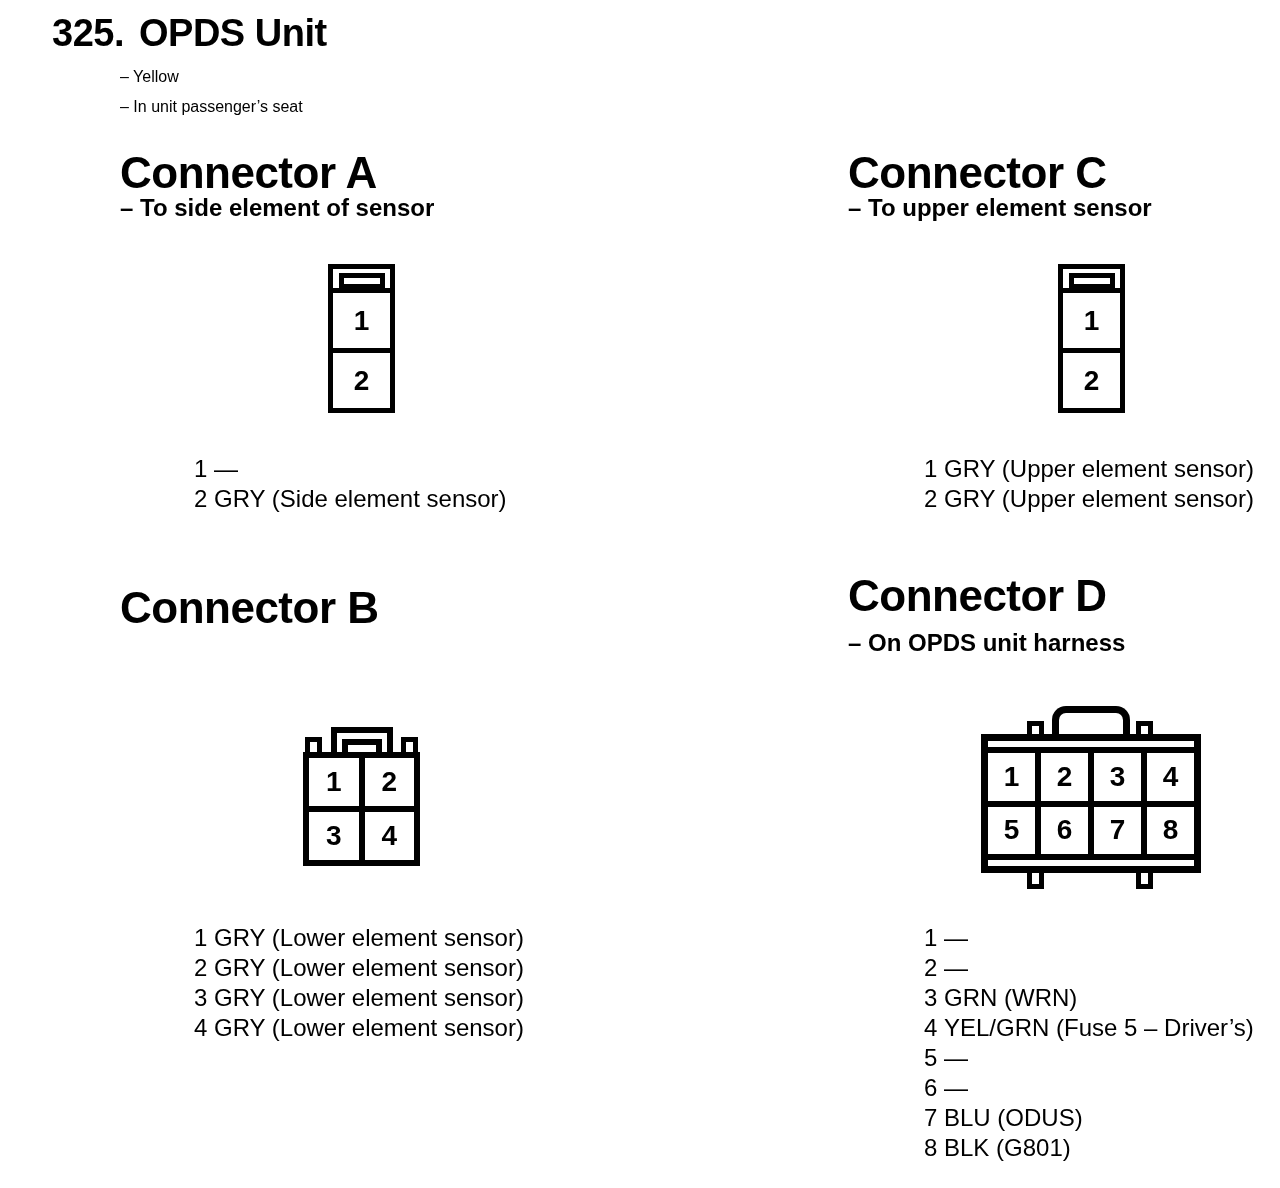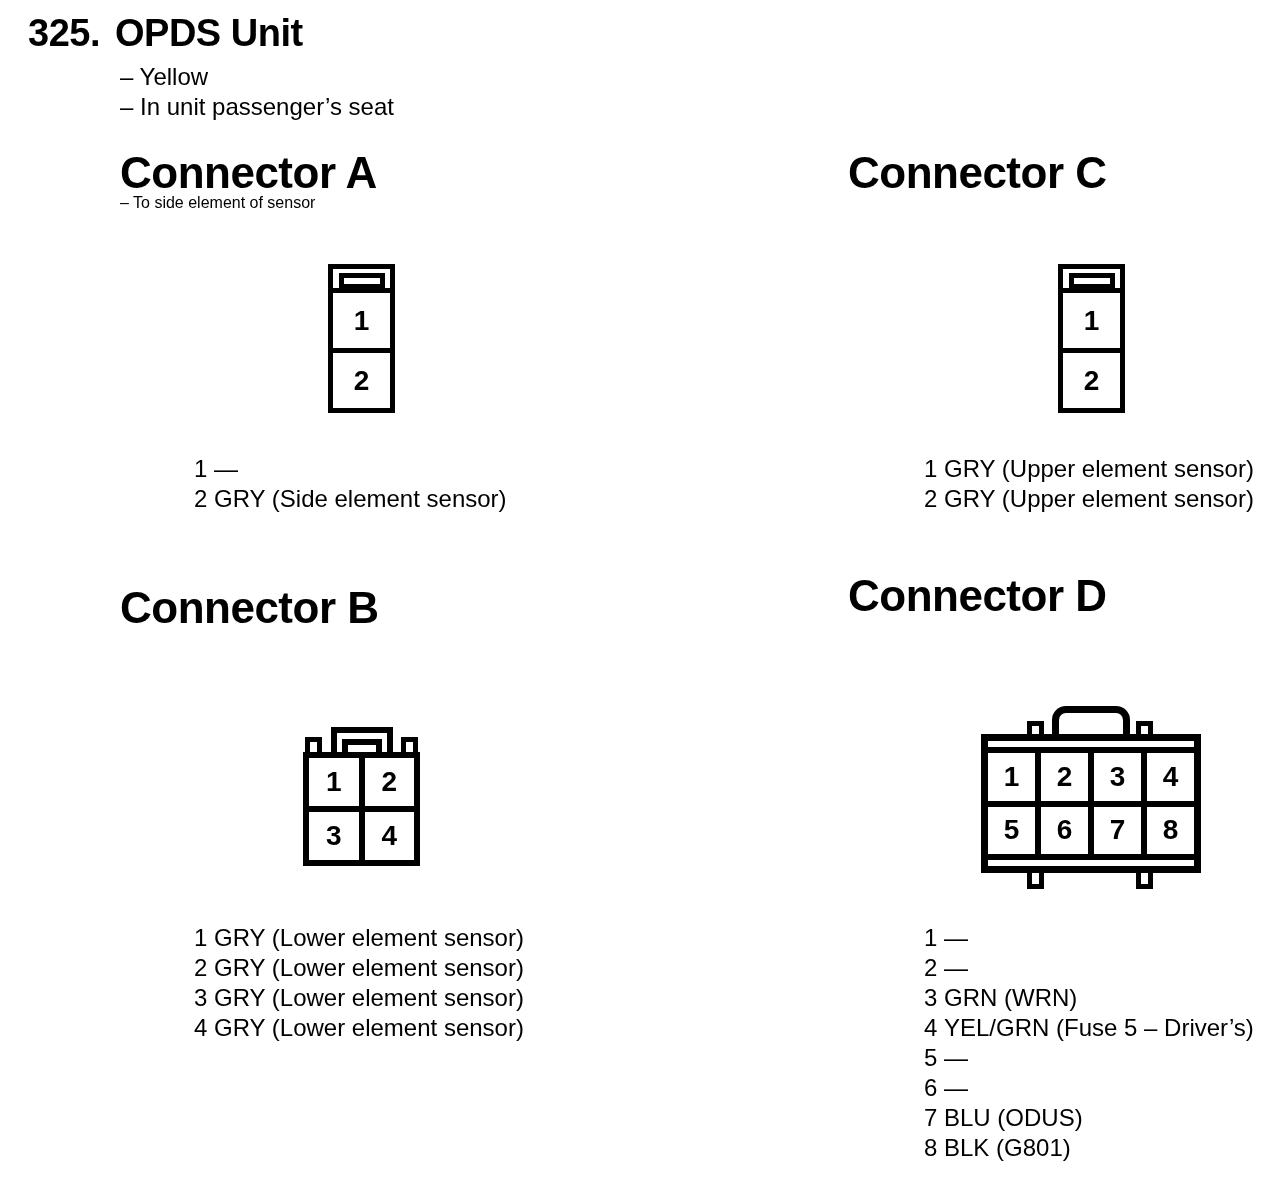--- a/index.html
+++ b/index.html
@@ -19,41 +19,42 @@
   
   .page-title {
     position: absolute;
     left: 28px; top: 12px;
     font-size: 38px;
     font-weight: bold;
     letter-spacing: -0.5px;
     display: flex;
     white-space: nowrap;
   }
-  .page-title .title-num { min-width: 87px; }
+  .page-title .title-num { min-width: 87px; margin-left: 24px; }
 
   .notes {
     position: absolute;
     left: 120px; top: 62px;
-    font-size: 24px;
+    font-size: 16px;
     line-height: 30px;
     white-space: nowrap;
   }
 
   .sec-title {
     position: absolute;
     font-size: 44px;
     font-weight: bold;
     letter-spacing: -0.5px;
     white-space: nowrap;
   }
   .sec-sub {
     position: absolute;
-    font-size: 16px;
-    white-space: nowrap;
+    font-size: 24px;
+    white-space: nowrap;
+    font-weight: bold;
   }
 
   .pinlist {
     position: absolute;
     font-size: 24px;
     line-height: 30px;
     white-space: nowrap;
   }
   .pinrow { display: flex; }
   .pinrow .pnum { flex: none; width: 14px; }
@@ -210,20 +211,21 @@
       <span class="pnum">1</span>
       <span class="pdesc">—</span>
     </div>
     <div class="pinrow">
       <span class="pnum">2</span>
       <span class="pdesc">GRY (Side element sensor)</span>
     </div>
   </div>
 
   <div class="sec-title" id="secC-title">Connector C</div>
+  <div class="sec-sub" id="secC-sub">– To upper element sensor</div>
 
   <div class="conn2" id="connC">
     <div class="latch"></div>
     <div class="topbar"></div>
     <div class="cav1">1</div>
     <div class="middiv"></div>
     <div class="cav2">2</div>
   </div>
 
   <div class="pinlist" id="pinsC">
@@ -265,20 +267,21 @@
       <span class="pnum">3</span>
       <span class="pdesc">GRY (Lower element sensor)</span>
     </div>
     <div class="pinrow">
       <span class="pnum">4</span>
       <span class="pdesc">GRY (Lower element sensor)</span>
     </div>
   </div>
 
   <div class="sec-title" id="secD-title">Connector D</div>
+  <div class="sec-sub" id="secD-sub">– On OPDS unit harness</div>
 
   <div class="connD">
     <div class="handle"></div>
     <div class="tabD tl"></div>
     <div class="tabD tr"></div>
     <div class="tabD bl"></div>
     <div class="tabD br"></div>
     <div class="bodyD">
       <div class="gapr"></div>
       <div class="rim"></div>

